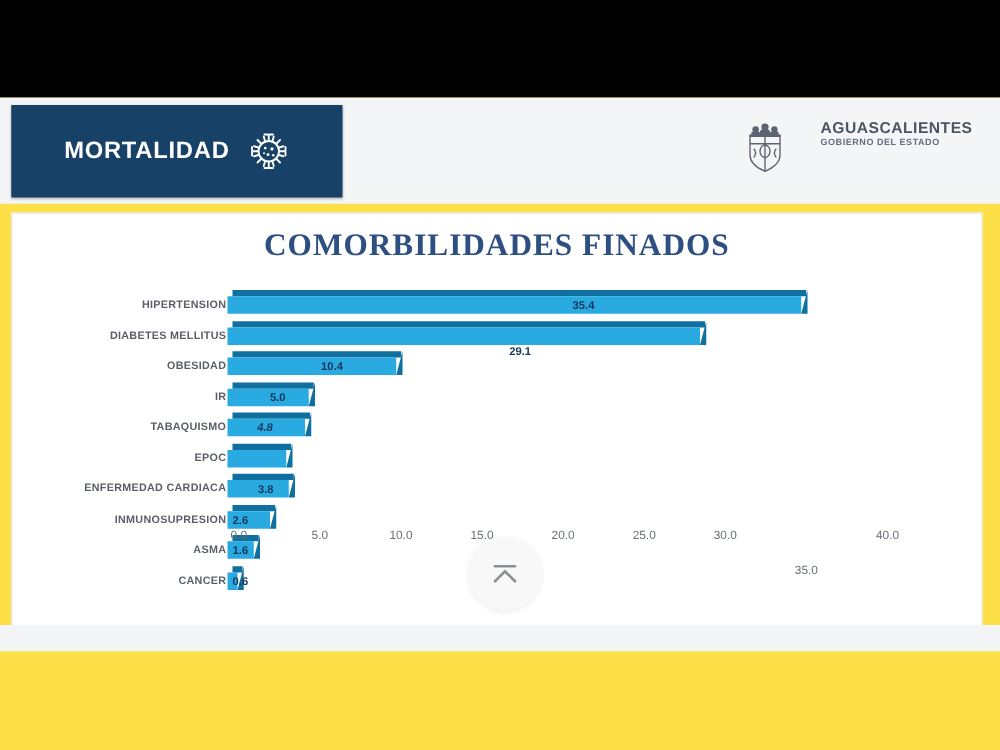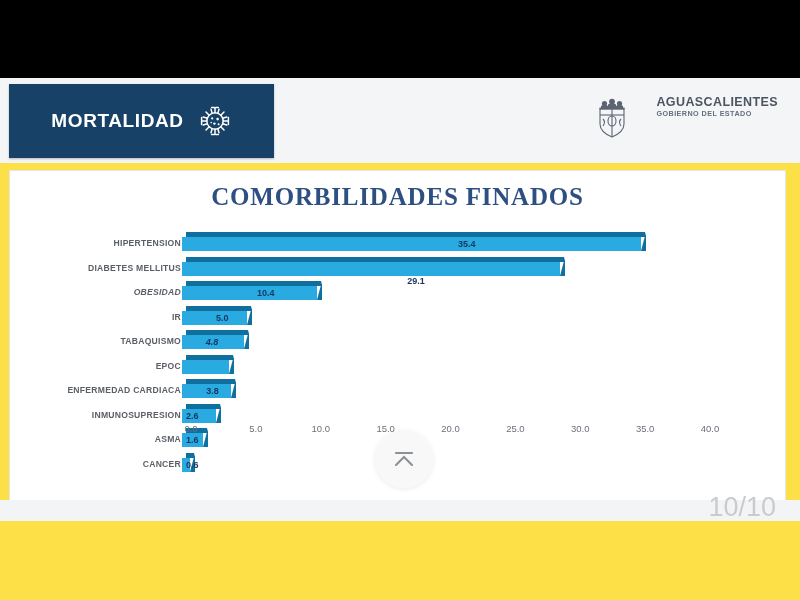--- a/index.html
+++ b/index.html
@@ -322,21 +322,21 @@
             <div class="bar-face" style="width: 459.315px; background: rgb(41, 171, 226);"></div>
           </div>
           <div class="bar-label" style="top: 8px; left: 456.775px; transform: translateX(-50%);">35.4</div>
           <div class="cat-label" style="top: 33.5px;">DIABETES MELLITUS</div>
           <div class="bar-wrap" style="top: 27.5px; width: 382.572px; height: 19px;">
             <div class="bar-top" style="width: 377.572px; height: 5px; background: rgb(15, 111, 158);"></div>
             <div class="bar-side" style="left: 377.572px; top: 0px; border-width: 0px 0px 19px 5px; border-color: transparent transparent rgb(15, 111, 158);"></div>
             <div class="bar-face" style="width: 377.572px; background: rgb(41, 171, 226);"></div>
           </div>
           <div class="bar-label" style="top: 32.5px; left: 406.095px; transform: translateX(-50%); margin-top: 12px;">29.1</div>
-          <div class="cat-label" style="top: 58px; font-style: italic;">OBESIDAD</div>
+          <div class="cat-label" style="top: 58px;">OBESIDAD</div>
           <div class="bar-wrap" style="top: 52px; width: 139.94px; height: 19px;">
             <div class="bar-top" style="width: 134.94px; height: 5px; background: rgb(15, 111, 158);"></div>
             <div class="bar-side" style="left: 134.94px; top: 0px; border-width: 0px 0px 19px 5px; border-color: transparent transparent rgb(15, 111, 158);"></div>
             <div class="bar-face" style="width: 134.94px; background: rgb(41, 171, 226);"></div>
           </div>
           <div class="bar-label" style="top: 57px; left: 255.663px; transform: translateX(-50%);">10.4</div>
           <div class="cat-label" style="top: 82.5px;">IR</div>
           <div class="bar-wrap" style="top: 76.5px; width: 69.875px; height: 19px;">
             <div class="bar-top" style="width: 64.875px; height: 5px; background: rgb(15, 111, 158);"></div>
             <div class="bar-side" style="left: 64.875px; top: 0px; border-width: 0px 0px 19px 5px; border-color: transparent transparent rgb(15, 111, 158);"></div>
@@ -388,32 +388,31 @@
         </div>
 
       <div id="x-axis">
           <div class="tick-label" style="left: 181px;">0.0</div>
           <div class="tick-label" style="left: 245.875px;">5.0</div>
           <div class="tick-label" style="left: 310.75px;">10.0</div>
           <div class="tick-label" style="left: 375.625px;">15.0</div>
           <div class="tick-label" style="left: 440.5px;">20.0</div>
           <div class="tick-label" style="left: 505.375px;">25.0</div>
           <div class="tick-label" style="left: 570.25px;">30.0</div>
-          <div class="tick-label" style="left: 635.125px;">35.0</div>
+          <div class="tick-label" style="left: 635.125px; margin-top: 28px;">35.0</div>
           <div class="tick-label" style="left: 700px;">40.0</div>
         </div>
     </div>
 
     <div id="collapse-btn">
       <svg width="26" height="24" viewBox="0 0 26 24">
         <g stroke="#8b9096" stroke-width="2.1" fill="none" stroke-linecap="round">
           <line x1="5" y1="6" x2="21" y2="6"></line>
           <polyline points="5,18 13,10 21,18"></polyline>
         </g>
       </svg>
     </div>
 
     <div id="footer-strip">
-      <span id="page-counter">10/10</span>
     </div>
 
   </div>
 </div>
 
 </body></html>

